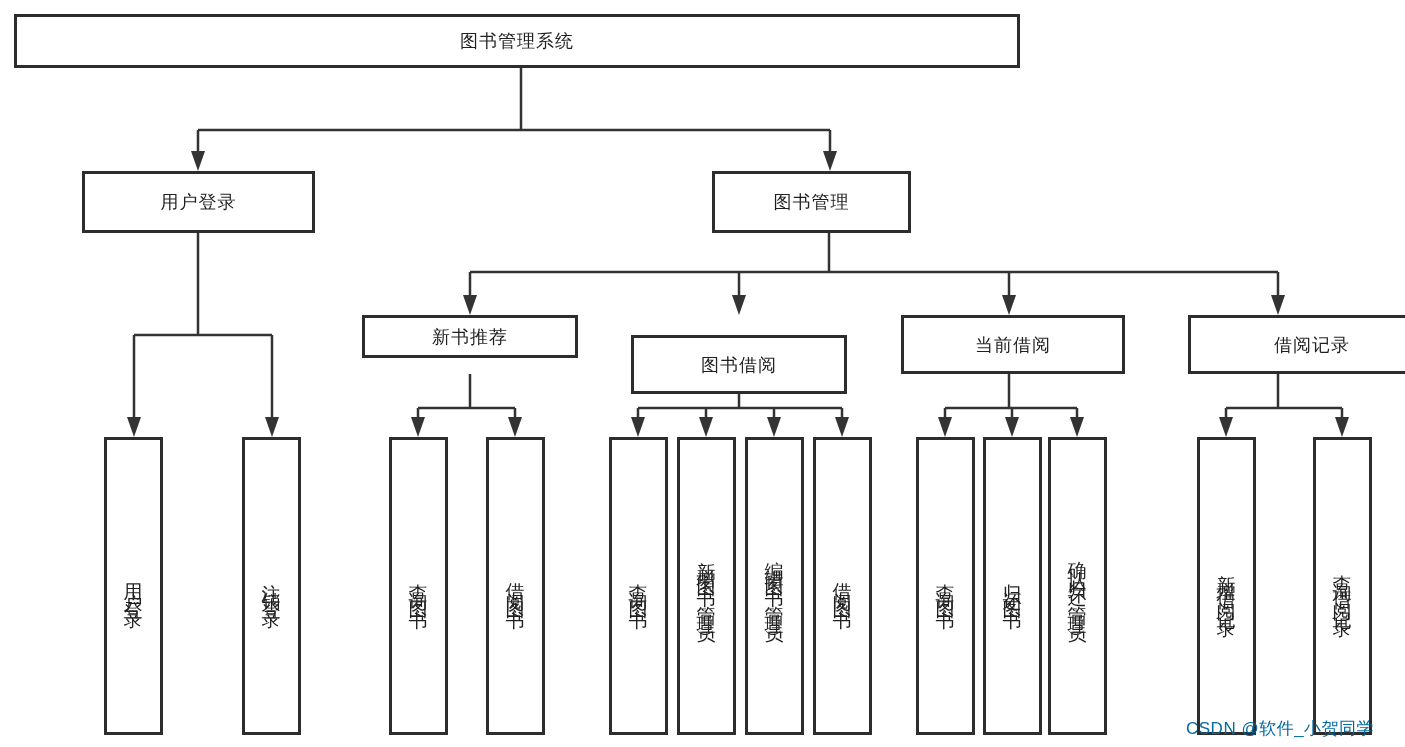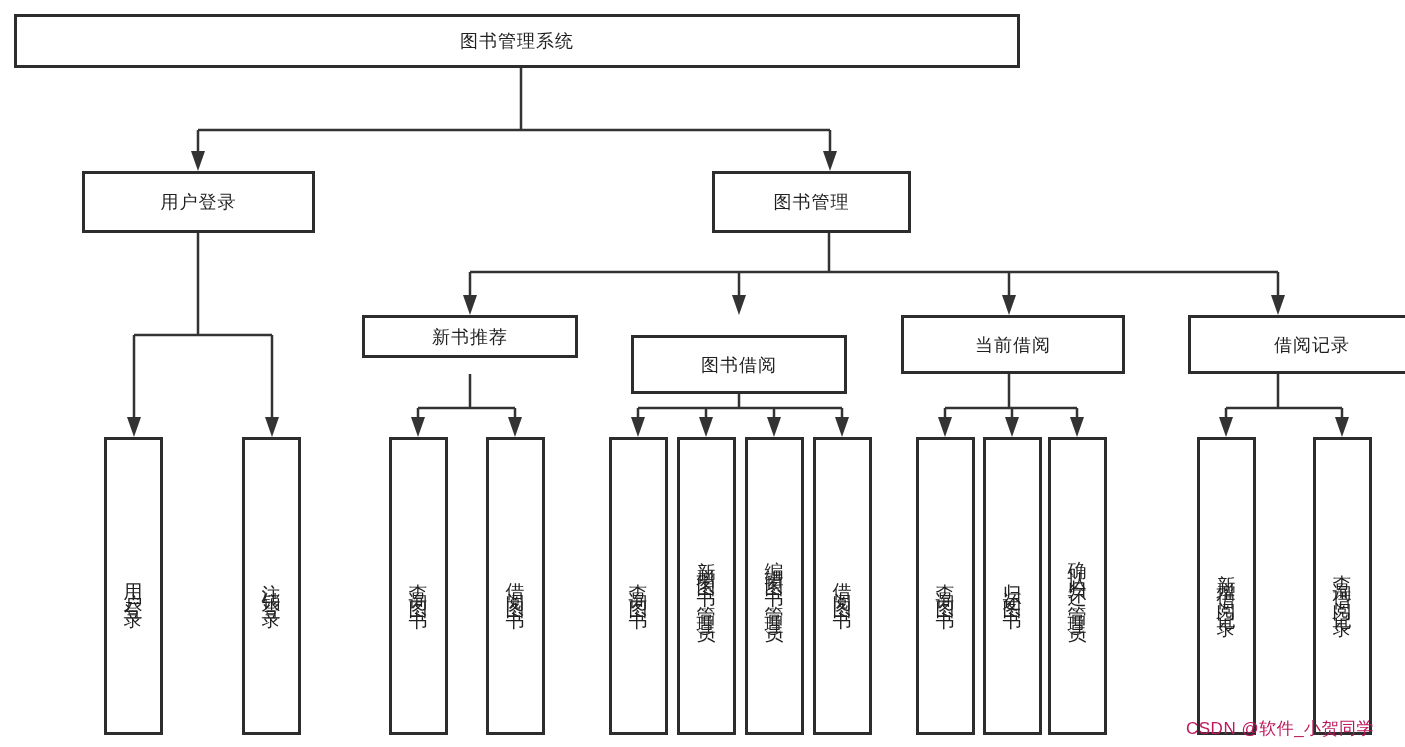--- a/index.html
+++ b/index.html
@@ -14,21 +14,21 @@
     z-index:2;
   }
   .hbox { font-size:18px; letter-spacing:1px;font-family:Liberation Serif, serif; }
   .vbox { top:437px; width:59px; height:298px; }
   .vtext {
     writing-mode:vertical-rl; text-orientation:mixed;
     font-size:19px; line-height:1; letter-spacing:9px;
   }
   .watermark {
     position:absolute; left:1186px; top:717px; z-index:5;
-    font-size:17px; color:#be185d; letter-spacing:0.5px; white-space:nowrap;
+    font-size:17px; color:#0369a1; letter-spacing:0.5px; white-space:nowrap;
   }
 </style>
 </head>
 <body>
 
 <div class="canvas">
 
   <svg class="wires" width="1405" height="747" viewBox="0 0 1405 747">
     <g stroke="#333333" stroke-width="2.5" fill="none">
       <path d="M521 68 V130 M198 130 H830 M198 130 V155 M830 130 V155"></path>

